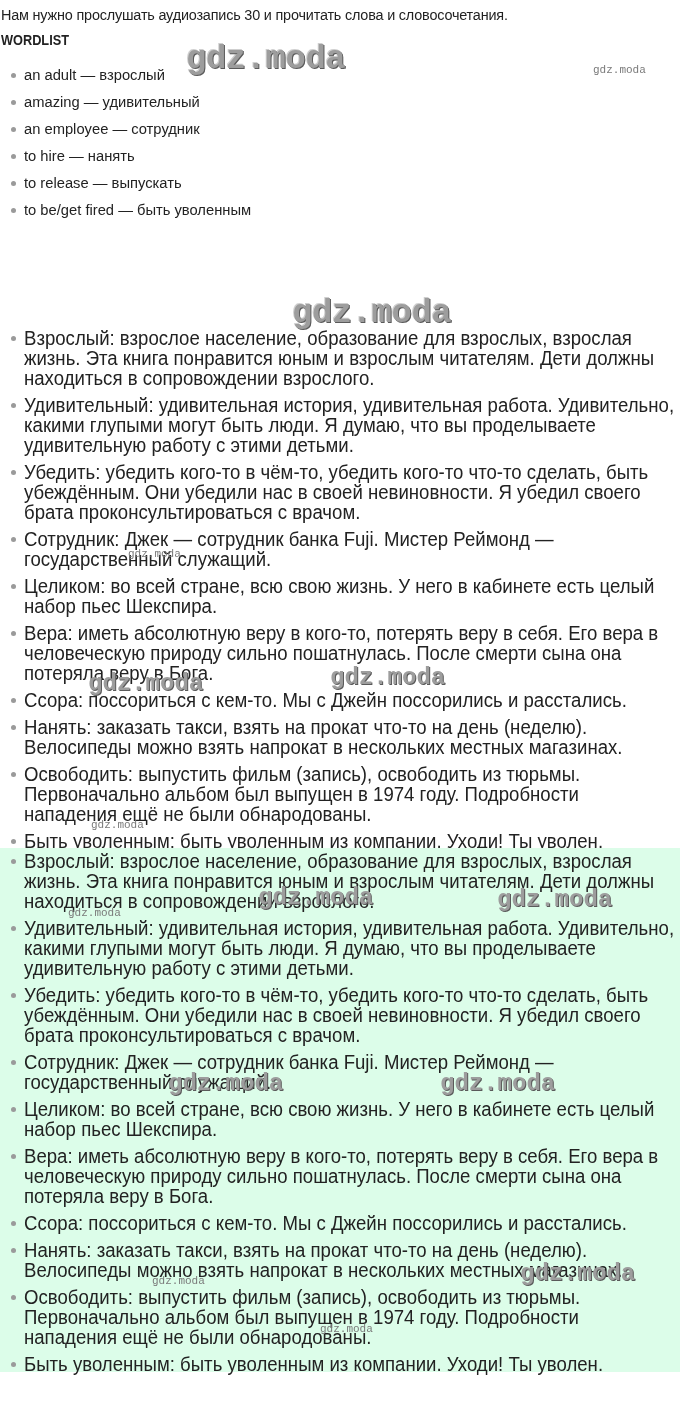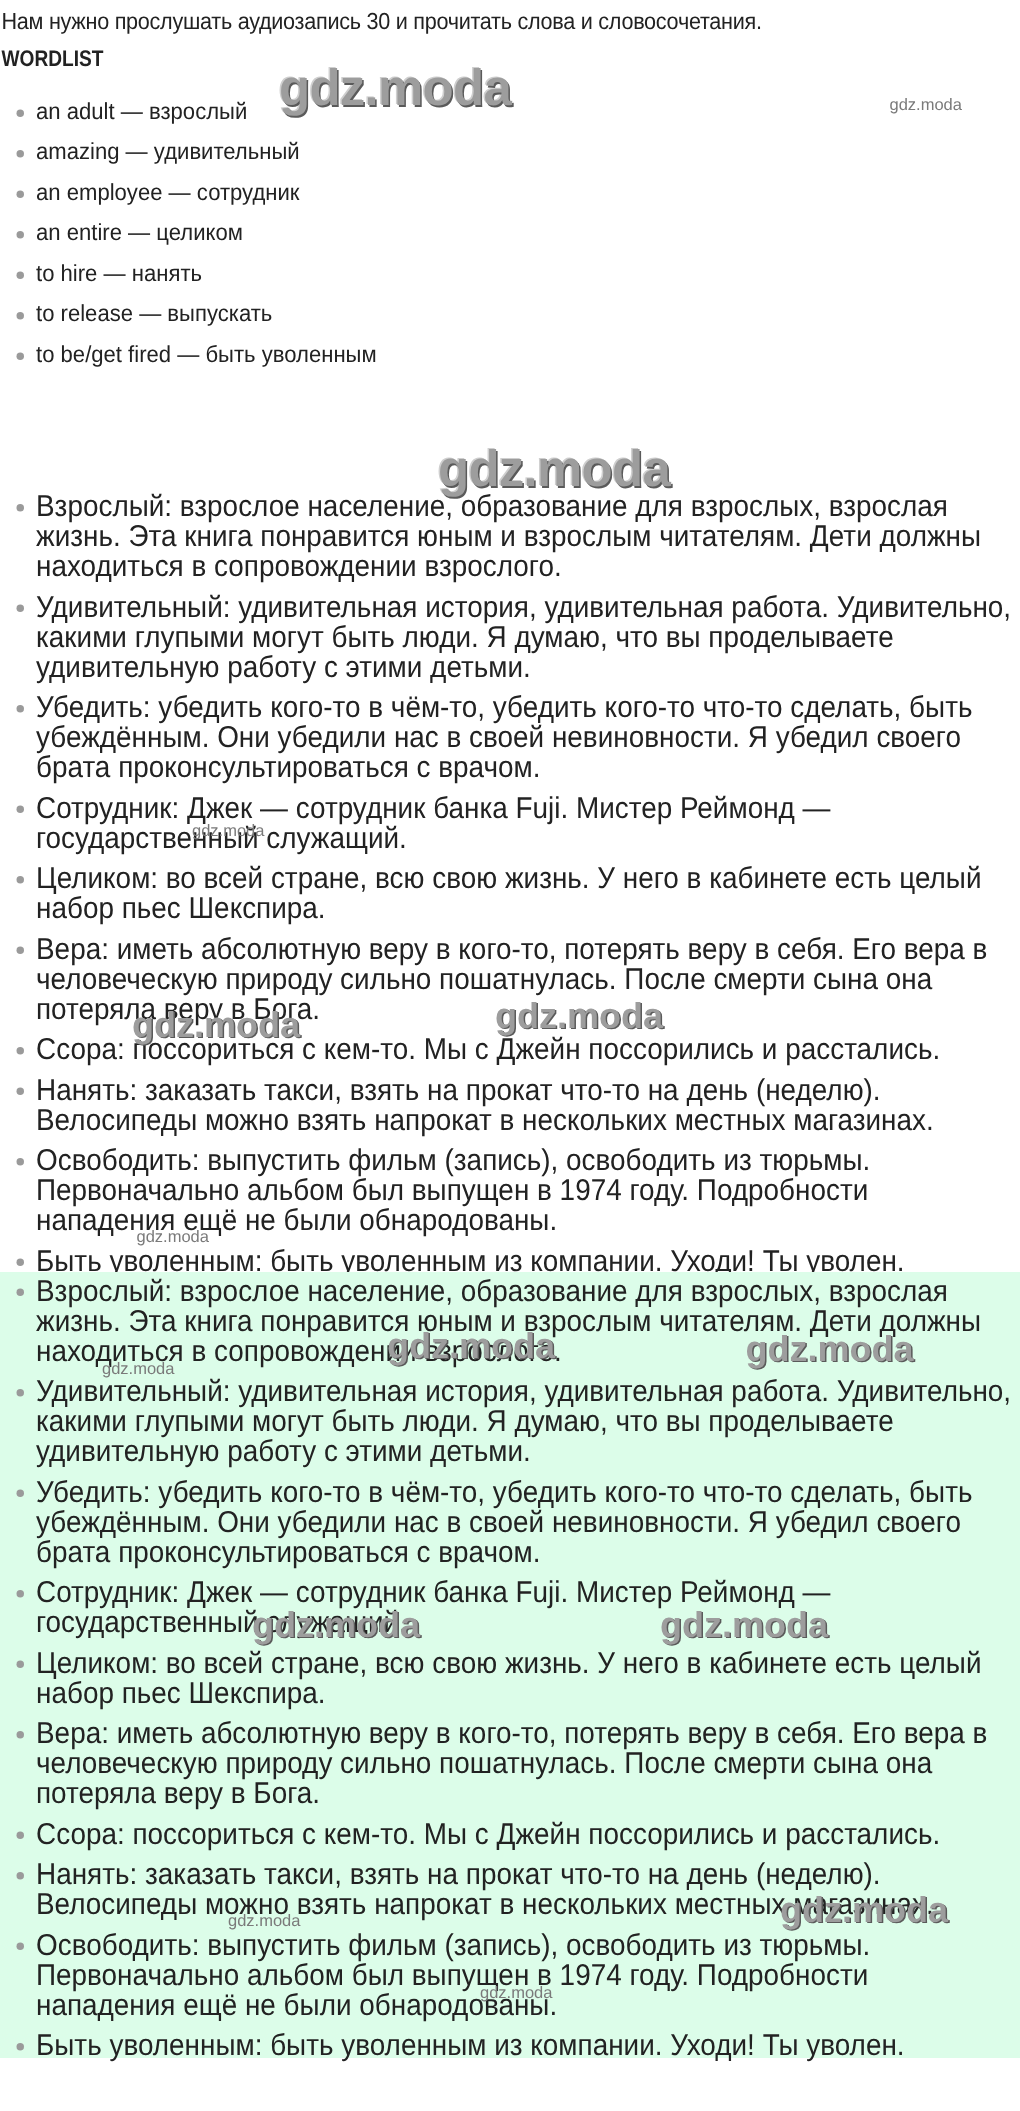--- a/index.html
+++ b/index.html
@@ -36,21 +36,21 @@
   .defs li .bullet { top: 8px; }
   .defs .txt { display: block; width: 700px; transform: scaleX(0.93); transform-origin: left top; }
   .words .txt { display: inline-block; transform: scaleX(0.95); transform-origin: left top; }
   .defs-a { top: 328px; }
   .green {
     position: absolute; left: 0; top: 848px; width: 680px; height: 524px;
     background: #dcfde9;
   }
   .defs-b { top: 851px; }
   .wm {
-    position: absolute; font-family: Liberation Sans, sans-serif; color: #8a8a8a;
+    position: absolute; font-family: Liberation Mono, monospace; color: #8a8a8a;
     white-space: nowrap; pointer-events: none;
   }
   .wm.big {
     font-size: 34px; font-weight: bold; color: #9d9d9d; letter-spacing: -0.5px;
     text-shadow: 1px 1px 0 #5a5a5a, -1px -1px 0 #cfcfcf;
   }
   .wm.mid {
     font-size: 24px; font-weight: bold; color: #9d9d9d;
     text-shadow: 1px 1px 0 #5a5a5a;
   }
@@ -59,21 +59,20 @@
 </head>
 <body>
 
 <div class="intro">Нам нужно прослушать аудиозапись 30 и прочитать слова и словосочетания.</div>
 <div class="heading">WORDLIST</div>
 
 <ul class="words">
   <li><span class="bullet"></span><span class="txt">an adult — взрослый</span></li>
   <li><span class="bullet"></span><span class="txt">amazing — удивительный</span></li>
   <li><span class="bullet"></span><span class="txt">an employee — сотрудник</span></li>
-  <li><span class="bullet"></span><span class="txt">an entire — целиком</span></li>
   <li><span class="bullet"></span><span class="txt">to hire — нанять</span></li>
   <li><span class="bullet"></span><span class="txt">to release — выпускать</span></li>
   <li><span class="bullet"></span><span class="txt">to be/get fired — быть уволенным</span></li>
 </ul>
 
 <ul class="defs defs-a">
   <li>
       <span class="bullet"></span>
       <span class="txt" style="width: 701px;">Взрослый: взрослое население, образование для взрослых, взрослая жизнь. Эта книга понравится юным и взрослым читателям. Дети должны находиться в сопровождении взрослого.</span>
     </li>

